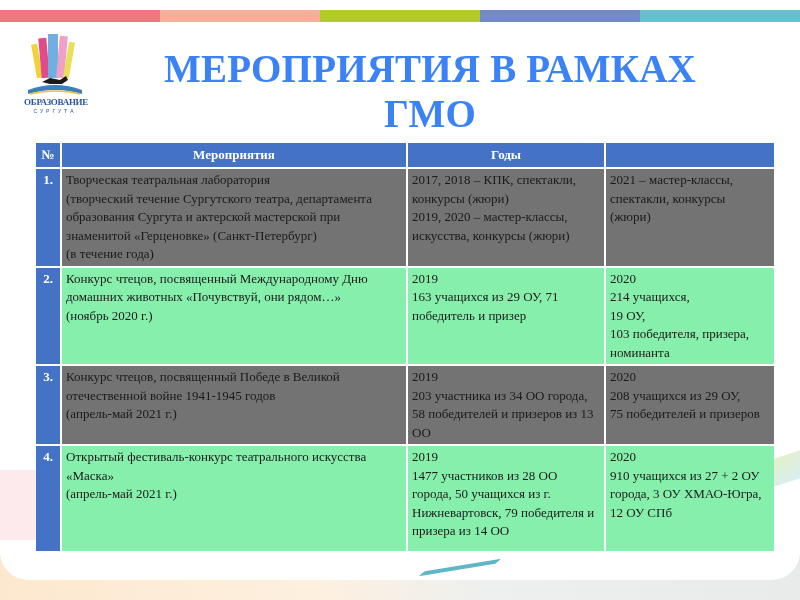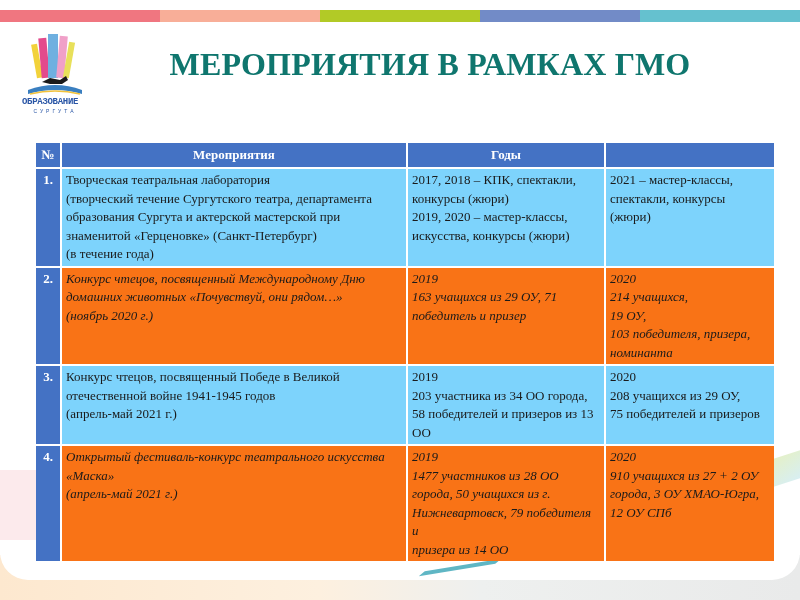--- a/index.html
+++ b/index.html
@@ -26,44 +26,44 @@
     position: absolute; left: 740px; top: 460px; width: 60px; height: 28px;
     background: linear-gradient(160deg, rgba(190,215,60,0.35), rgba(100,190,205,0.25));
     transform: skewY(-18deg);
   }
   .swoosh3 {
     position: absolute; left: 0px; top: 470px; width: 36px; height: 70px;
     background: rgba(244,170,180,0.25);
   }
   .logo { position: absolute; left: 20px; top: 30px; width: 70px; height: 88px; }
   .logo-text {
-    position: absolute; left: 22px; top: 97px; width: 66px; text-align: left;
-    font-family: Liberation Mono, monospace; font-weight: bold; color: #2a56a6;
+    position: absolute; left: 22px; top: 97px; width: 66px; text-align: right;
+    font-family: Liberation Serif, serif; font-weight: bold; color: #2a56a6;
     font-size: 9px; letter-spacing: -0.3px; line-height: 10px;
   }
   .logo-sub {
     position: absolute; left: 22px; top: 108px; width: 66px; text-align: center;
     font-family: "Liberation Sans", sans-serif; color: #2a56a6; font-size: 5px; letter-spacing: 3px;
   }
   .title {
     position: absolute; left: 160px; top: 46px; width: 540px; text-align: center;
-    color: #0f766e; font-weight: bold; font-size: 32px; letter-spacing: 0.2px;
+    color: #3b82f6; font-weight: bold; font-size: 39px; letter-spacing: 0.2px;
   }
   table.events {
     position: absolute; left: 34px; top: 141px; width: 742px;
     border-collapse: separate; border-spacing: 2px; font-size: 13px; color: #1a1a1a;
   }
   table.events th {
     background: #4472c4; color: #ffffff; font-weight: bold; font-size: 13px;
     height: 24px; padding: 0 4px; text-align: center; vertical-align: middle;
   }
   table.events td { padding: 2px 4px; vertical-align: top; line-height: 18.5px; }
   td.num { background: #4472c4; color: #fff; font-weight: bold; text-align: center; width: 16px; }
-  tr.odd td.cell { background: #7dd3fc; }
-  tr.even td.cell { background: #f97316; font-style: italic; }
+  tr.odd td.cell { background: #737373; }
+  tr.even td.cell { background: #86efac; }
   td.center { text-align: left; }
   .line { display: block; }
 </style>
 </head>
 <body>
 
 <div class="bg-bottom"></div>
 <div class="bg-card"></div>
 <div class="swoosh1"></div>
 <div class="swoosh2"></div>

